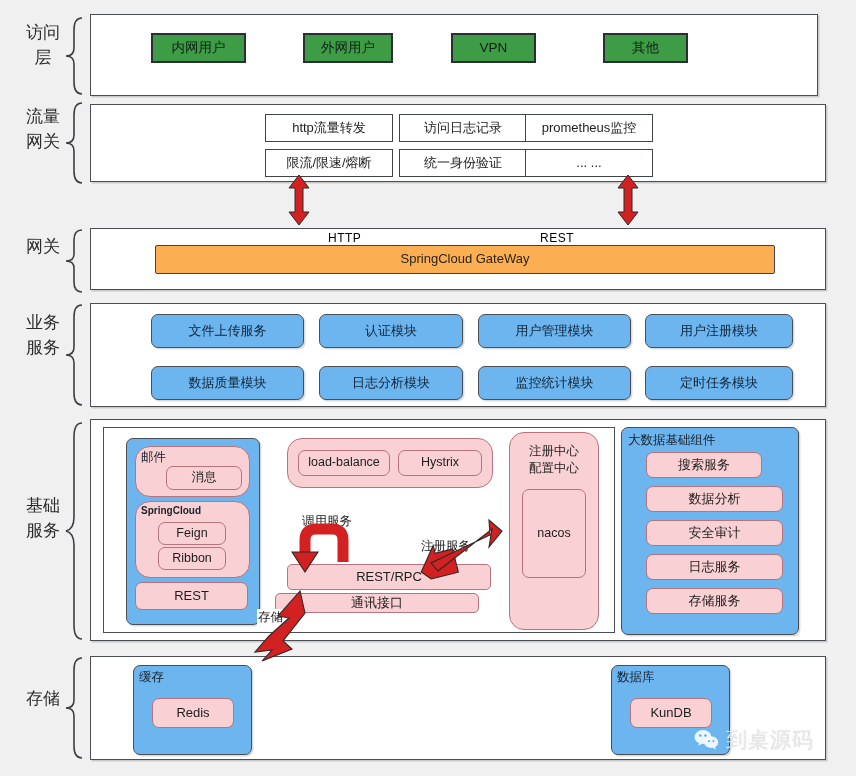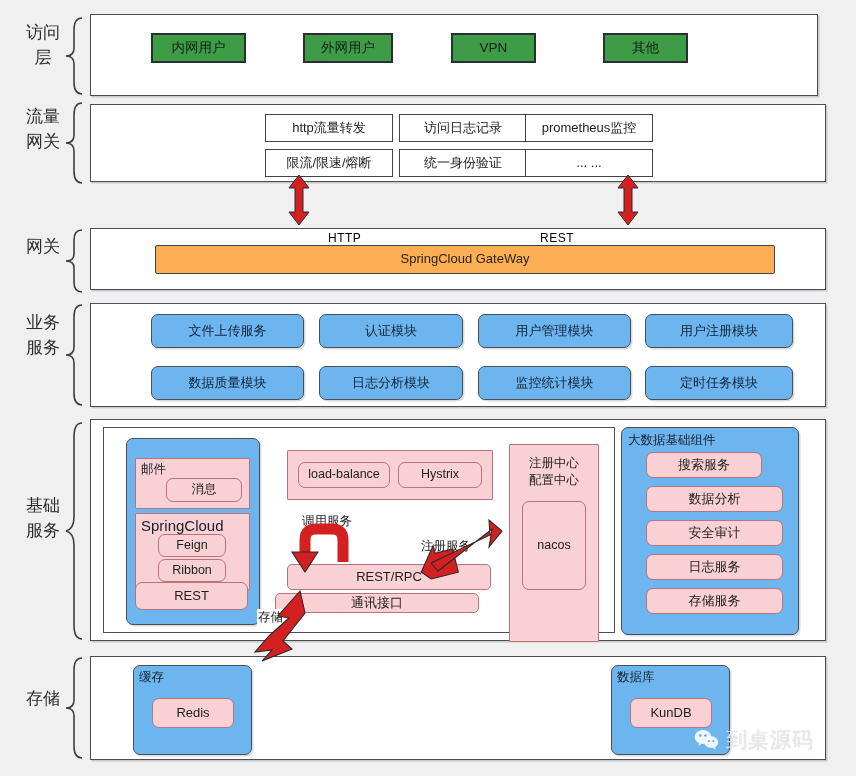--- a/index.html
+++ b/index.html
@@ -98,22 +98,21 @@
   .pink-flat{
     background:#f9d0d3;
     border:1.4px solid #b8737d;
     border-radius:5px;
     color:#1d1d1d;
     font-size:13px;
   }
   .pink-container{
     background:#f9d0d3;
     border:1.4px solid #b8737d;
-    border-radius:1px;
-    margin-top:12px;
+    border-radius:15px;
   }
   .inner-title{
     position:absolute;
     font-size:12.5px;
     color:#17202b;
     line-height:1.2;
     text-align:left;
   }
   .plain-frame{
     position:absolute;
@@ -239,21 +238,21 @@
     <div class="plain-frame" style="left:12px;top:7px;width:512px;height:206px;background:#ffffff;"></div>
 
     <div class="blue-container" style="position:absolute;left:35px;top:18px;width:132px;height:185px;">
 
       <div class="pink-container" style="position:absolute;left:8px;top:7px;width:113px;height:49px;">
         <div class="inner-title" style="left:5px;top:3px;">邮件</div>
         <div class="node pink" style="left:30px;top:19px;width:76px;height:24px;font-size:12.5px;">消息</div>
       </div>
 
       <div class="pink-container" style="position:absolute;left:8px;top:62px;width:113px;height:75px;">
-        <div class="inner-title" style="left:5px;top:3px;font-size:15px;">SpringCloud</div>
+        <div class="inner-title" style="left:5px;top:3px;font-size:10px;font-weight:bold;">SpringCloud</div>
         <div class="node pink" style="left:22px;top:20px;width:68px;height:23px;font-size:12.5px;">Feign</div>
         <div class="node pink" style="left:22px;top:45px;width:68px;height:23px;font-size:12.5px;">Ribbon</div>
       </div>
 
       <div class="node pink" style="left:8px;top:143px;width:113px;height:28px;font-size:13px;">REST</div>
     </div>
 
     <div class="pink-container" style="position:absolute;left:196px;top:18px;width:204px;height:48px;">
       <div class="node pink" style="left:10px;top:11px;width:92px;height:26px;font-size:12.5px;">load-balance</div>
       <div class="node pink" style="left:110px;top:11px;width:84px;height:26px;font-size:12.5px;">Hystrix</div>

